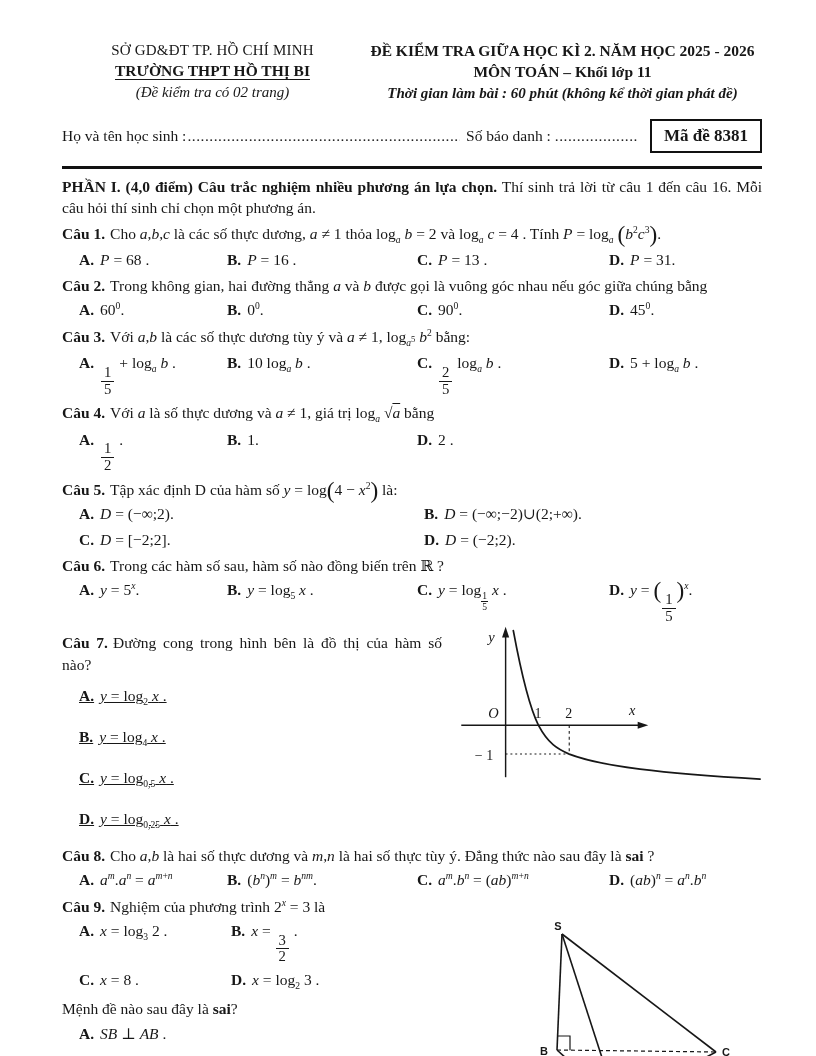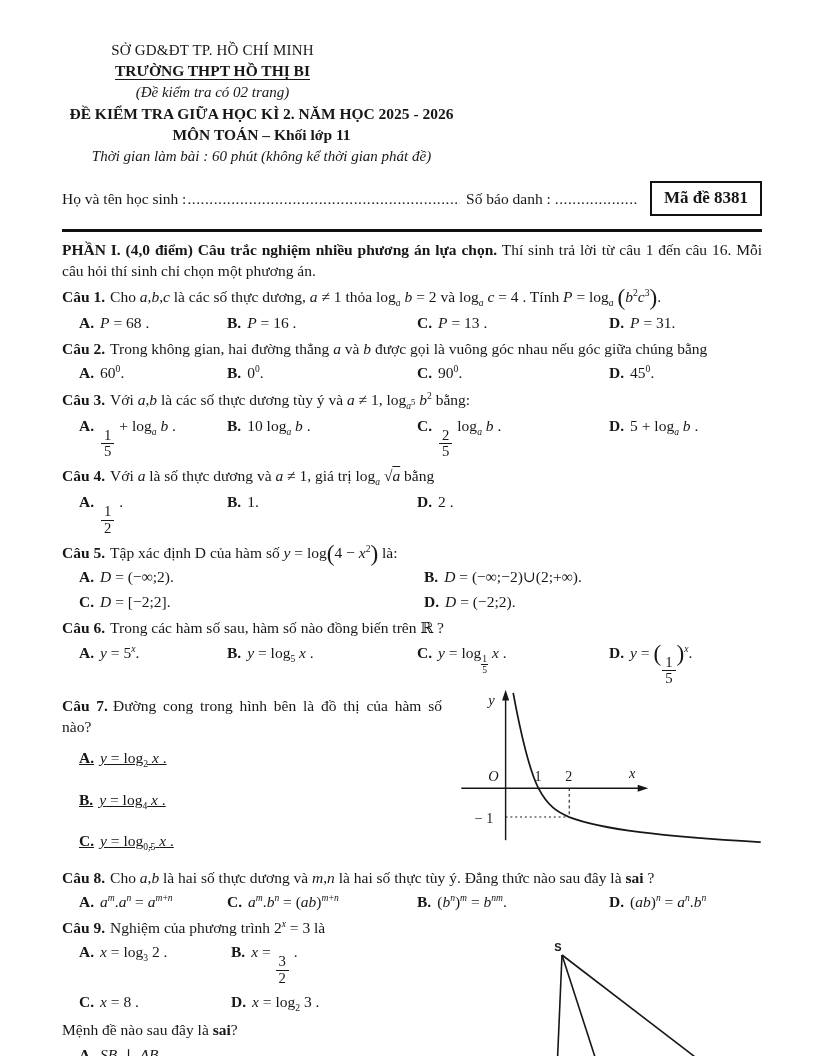--- a/index.html
+++ b/index.html
@@ -4,29 +4,29 @@
 <style>
   html,body{margin:0;padding:0;background:#e8e8e8;}
   .page{
     width:816px;height:1056px;box-sizing:border-box;margin:0 auto;
     background:#ffffff;color:#171717;position:relative;overflow:hidden;
     padding:40px 54px 16px 62px;
     font-family:"Liberation Serif","DejaVu Serif",serif;
     font-size:15.5px;line-height:1.36;
   }
   
-  .header-row{display:flex;align-items:flex-start;flex-direction:column;}
+  .header-row{display:flex;align-items:flex-start;}
   .h-left{width:43%;text-align:center;}
   .h-right{width:57%;text-align:center;}
   .h-left .l1{font-size:15px;letter-spacing:.2px;}
   .h-left .l2{font-weight:bold;font-size:15.5px;text-decoration:underline;text-underline-offset:3px;}
   .h-left .l3{font-style:italic;font-size:15px;margin-top:1px;}
   .h-right .l1{font-weight:bold;font-size:15.5px;}
   .h-right .l2{font-weight:bold;font-size:15.5px;}
-  .h-right .l3{font-style:italic;font-size:15px;margin-top:1px;}
+  .h-right .l3{font-style:italic;font-size:15px;margin-top:1px;font-weight:bold;}
   
   .student-row{display:flex;align-items:center;margin-top:15px;white-space:nowrap;}
   .leader{overflow:hidden;letter-spacing:.5px;color:#222;}
   .leader.name{flex:1 1 auto;margin:0 4px 0 1px;}
   .leader.sbd{width:128px;margin-left:4px;}
   .sbd-label{margin-left:2px;}
   .code-box{border:2px solid #111;padding:3px 12px 4px;font-weight:bold;font-size:17px;margin-left:12px;flex:0 0 auto;}
   .rule{height:3px;background:#111;margin:13px 0 7px;}
   
   .intro{margin:0;text-align:justify;}
@@ -169,20 +169,21 @@
     </div>
   </div>
 
   <div class="q7row">
     <div class="q7left">
       <p class="qline"><b class="qlabel">Câu 7.</b><span>Đường cong trong hình bên là đồ thị của hàm số nào?</span></p>
       <div class="opts stack">
         <span class="opt"><b class="okey">A.</b><span><i>y</i> = log<sub>2</sub> <i>x</i> .</span></span>
         <span class="opt"><b class="okey">B.</b><span><i>y</i> = log<sub>4</sub> <i>x</i> .</span></span>
         <span class="opt"><b class="okey">C.</b><span><i>y</i> = log<sub>0,5</sub> <i>x</i> .</span></span>
+        <span class="opt"><b class="okey">D.</b><span><i>y</i> = log<sub>0,25</sub> <i>x</i> .</span></span>
       </div>
     </div>
     <svg class="graph-svg" width="320" height="158" viewBox="0 0 332 160">
 
       <line x1="20" y1="103" x2="208" y2="103" stroke="#171717" stroke-width="1.5"></line>
       <polygon points="214,103 203,99.4 203,106.6" fill="#171717"></polygon>
       <line x1="66" y1="157" x2="66" y2="7" stroke="#171717" stroke-width="1.5"></line>
       <polygon points="66,1 62.3,12 69.7,12" fill="#171717"></polygon>
 
       <line x1="132" y1="103" x2="132" y2="133" stroke="#171717" stroke-width="1.1" stroke-dasharray="3 3"></line>
@@ -196,22 +197,22 @@
       <text class="gnum" x="96" y="96">1</text>
       <text class="gnum" x="128" y="96">2</text>
       <text class="gnum" x="34" y="139">− 1</text>
     </svg>
   </div>
 
   <div class="q">
     <p class="qline"><b class="qlabel">Câu 8.</b><span>Cho <i>a</i>,<i>b</i> là hai số thực dương và <i>m</i>,<i>n</i> là hai số thực tùy ý. Đẳng thức nào sau đây là <b>sai</b> ?</span></p>
     <div class="opts cols4">
       <span class="opt"><b class="okey">A.</b><span><i>a</i><sup><i>m</i></sup>.<i>a</i><sup><i>n</i></sup> = <i>a</i><sup><i>m</i>+<i>n</i></sup></span></span>
+      <span class="opt"><b class="okey">B.</b><span>(<i>b</i><sup><i>n</i></sup>)<sup><i>m</i></sup> = <i>b</i><sup><i>nm</i></sup>.</span></span>
       <span class="opt"><b class="okey">C.</b><span><i>a</i><sup><i>m</i></sup>.<i>b</i><sup><i>n</i></sup> = (<i>ab</i>)<sup><i>m</i>+<i>n</i></sup></span></span>
-      <span class="opt"><b class="okey">B.</b><span>(<i>b</i><sup><i>n</i></sup>)<sup><i>m</i></sup> = <i>b</i><sup><i>nm</i></sup>.</span></span>
       <span class="opt"><b class="okey">D.</b><span>(<i>ab</i>)<sup><i>n</i></sup> = <i>a</i><sup><i>n</i></sup>.<i>b</i><sup><i>n</i></sup></span></span>
     </div>
   </div>
 
   <div class="q910">
 
     <div class="q">
       <p class="qline"><b class="qlabel">Câu 9.</b><span>Nghiệm của phương trình 2<sup><i>x</i></sup> = 3 là</span></p>
       <div class="opts cols2n">
         <span class="opt"><b class="okey">A.</b><span><i>x</i> = log<sub>3</sub> 2 .</span></span>

